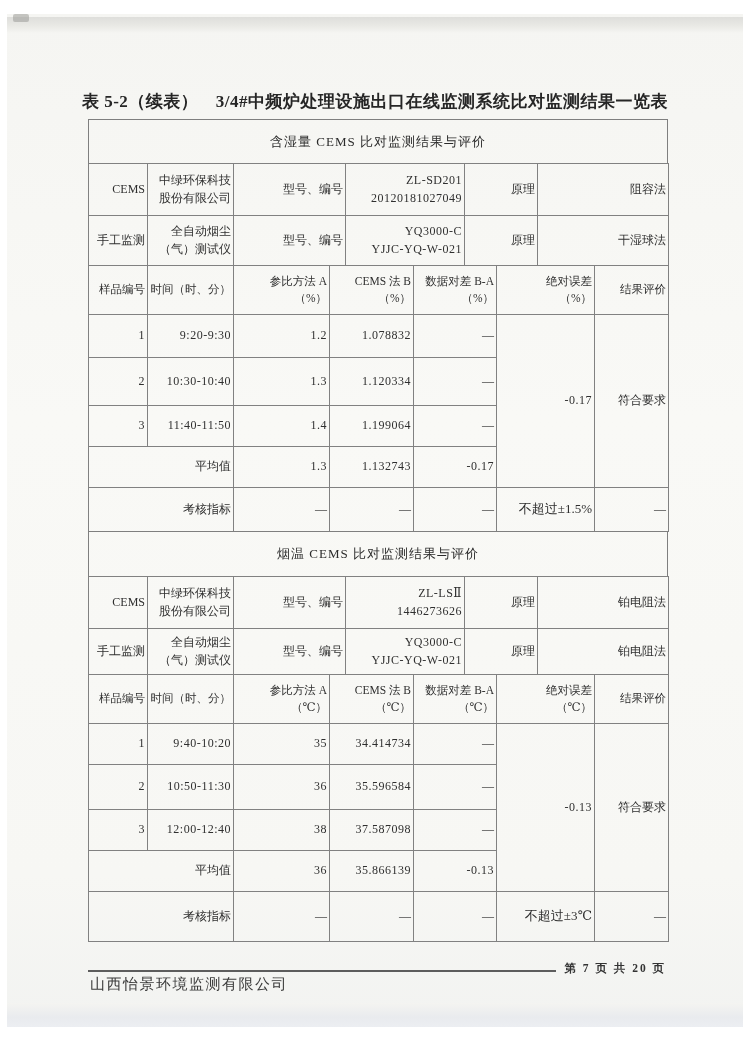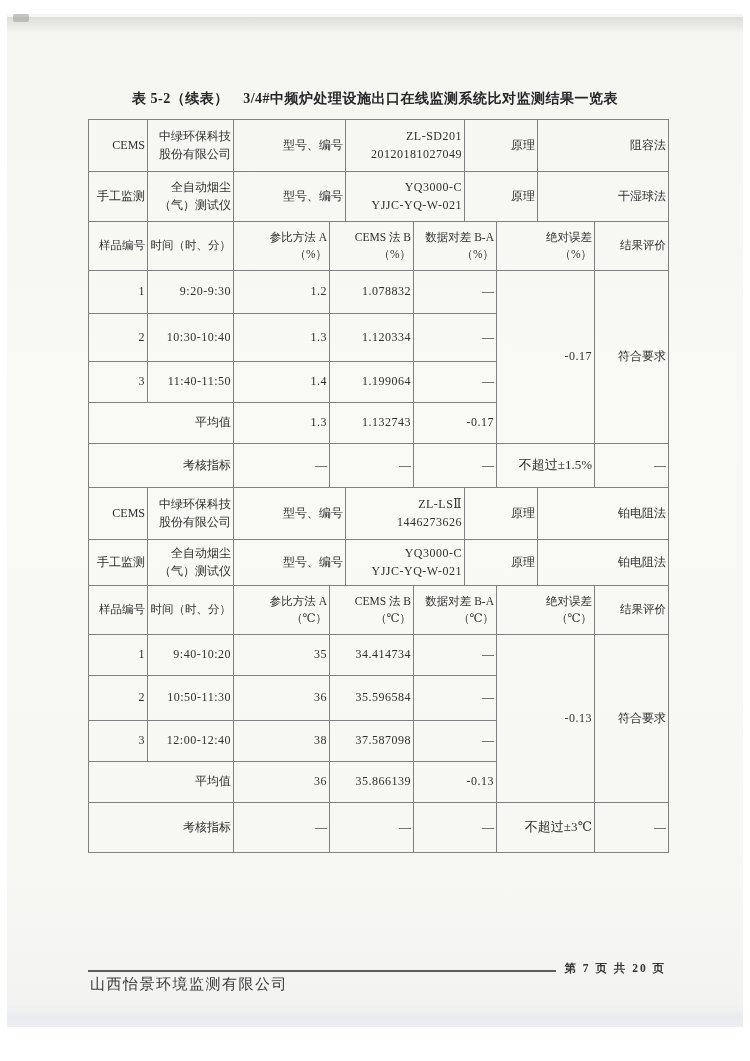--- a/index.html
+++ b/index.html
@@ -19,21 +19,21 @@
   .scan-smudge{
     position:absolute;left:6px;top:0px;width:16px;height:8px;
     background:#9a9a98;opacity:.55;border-radius:2px;
   }
   .scan-band-bottom{
     position:absolute;left:0;bottom:0;width:100%;height:24px;
     background:linear-gradient(180deg,#f4f4f1 0%,#e9ebee 60%,#eceef2 100%);
   }
   .doc-title{
     position:absolute;left:0;top:90px;width:750px;text-align:center;
-    font-size:14px;font-weight:bold;letter-spacing:.5px;color:#262626;
+    font-size:17px;font-weight:bold;letter-spacing:.5px;color:#262626;
   }
   .tablewrap{
     position:absolute;left:88px;top:119px;width:580px;
   }
   .band{
     border:1px solid #7f7f7f;height:43px;line-height:43px;text-align:center;
     font-size:13px;letter-spacing:1px;color:#2b2b2b;background:transparent;
   }
   .band + table, table + .band, table + table{margin-top:-1px;}
   table{
@@ -65,20 +65,21 @@
 <div class="sheet">
   <div class="scan-band-top"></div>
   <div class="scan-smudge"></div>
   <div class="scan-band-bottom"></div>
 </div>
 
 <div class="doc-title">表 5-2（续表）　3/4#中频炉处理设施出口在线监测系统比对监测结果一览表</div>
 
 <div class="tablewrap">
 
+  <div class="band">含湿量 CEMS 比对监测结果与评价</div>
 
   <table class="equip">
     <colgroup>
         <col style="width:59px">
         <col style="width:86px">
         <col style="width:112px">
         <col style="width:119px">
         <col style="width:73px">
         <col style="width:131px">
       </colgroup>
@@ -163,20 +164,21 @@
       <td colspan="2">考核指标</td>
       <td>—</td>
       <td>—</td>
       <td>—</td>
       <td class="assess-cell">不超过±1.5%</td>
       <td>—</td>
     </tr>
   </tbody>
     </table>
 
+  <div class="band" style="height:44px;line-height:44px;">烟温 CEMS 比对监测结果与评价</div>
 
   <table class="equip">
     <colgroup>
         <col style="width:59px">
         <col style="width:86px">
         <col style="width:112px">
         <col style="width:119px">
         <col style="width:73px">
         <col style="width:131px">
       </colgroup>

